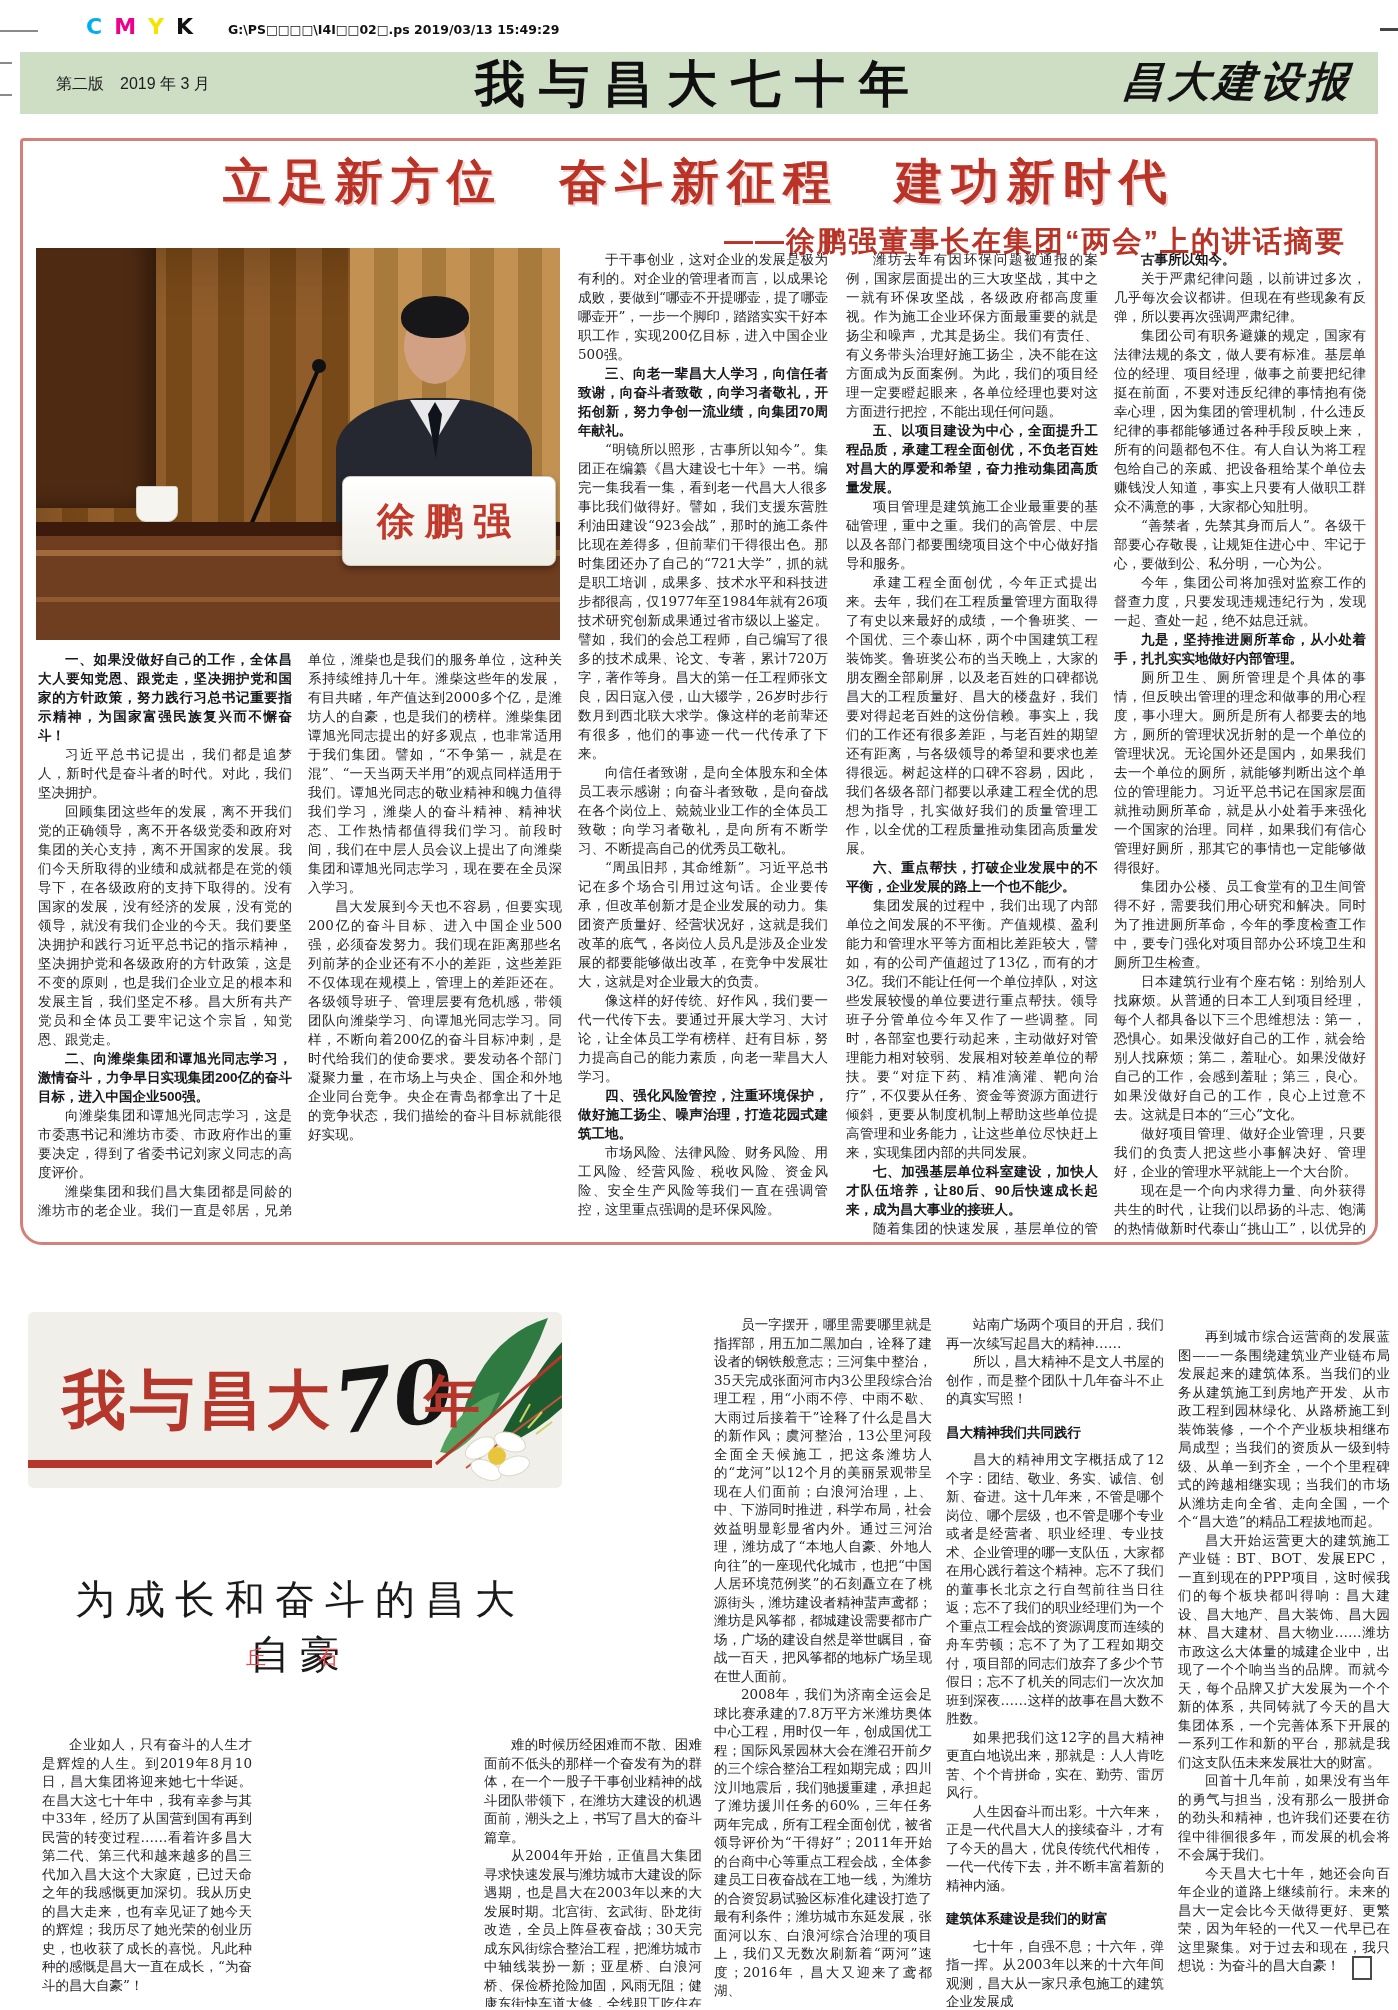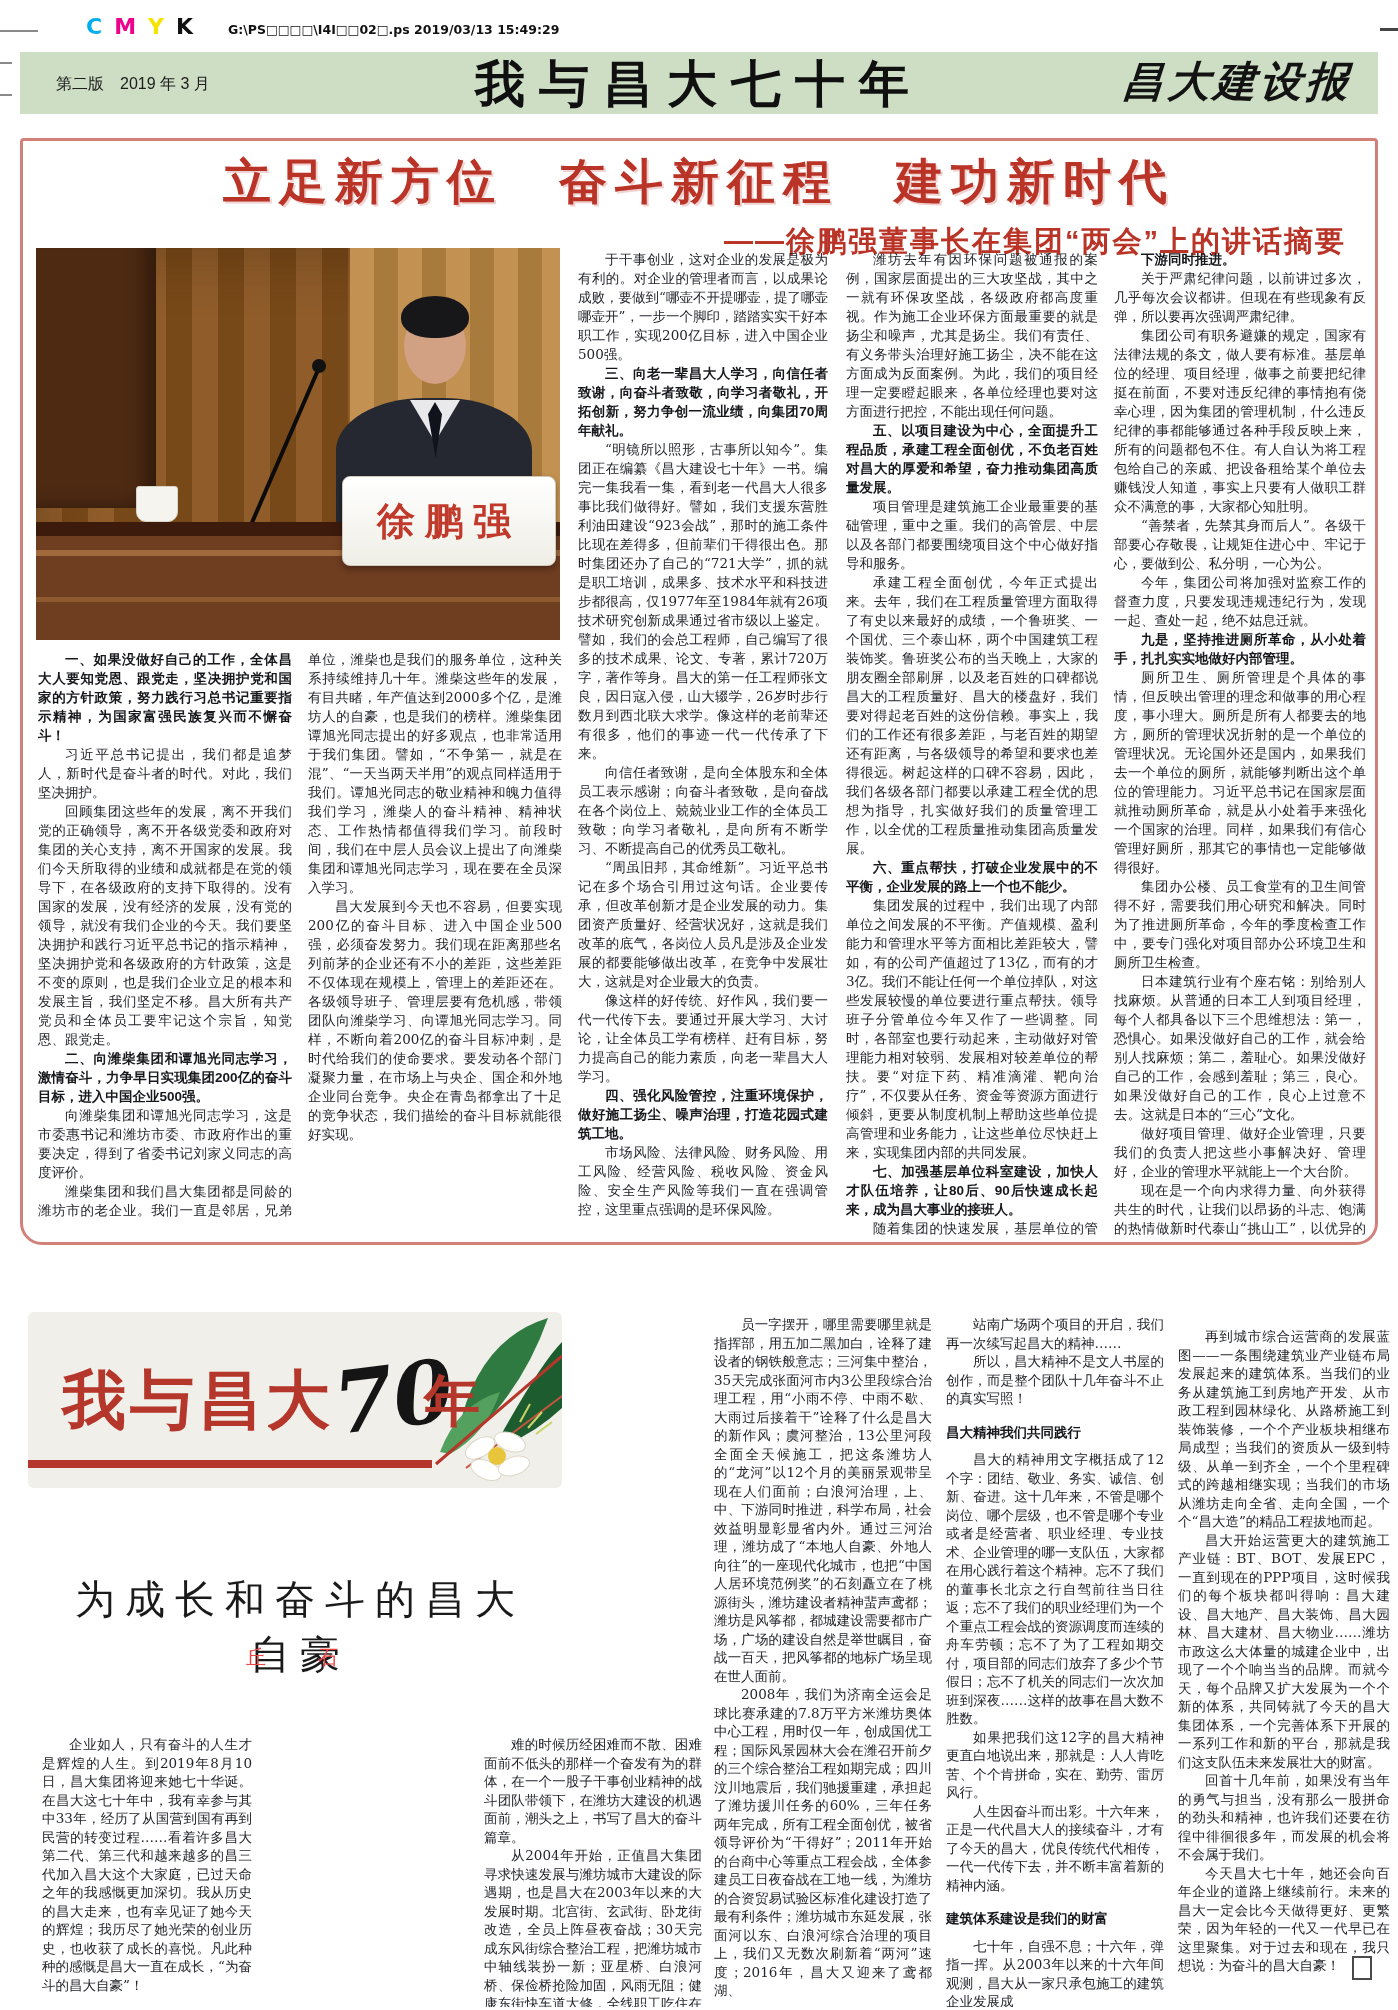--- a/index.html
+++ b/index.html
@@ -156,21 +156,21 @@
       <p class="para">潍坊去年有因环保问题被通报的案例，国家层面提出的三大攻坚战，其中之一就有环保攻坚战，各级政府都高度重视。作为施工企业环保方面最重要的就是扬尘和噪声，尤其是扬尘。我们有责任、有义务带头治理好施工扬尘，决不能在这方面成为反面案例。为此，我们的项目经理一定要瞪起眼来，各单位经理也要对这方面进行把控，不能出现任何问题。</p>
       <p class="para phead">五、以项目建设为中心，全面提升工程品质，承建工程全面创优，不负老百姓对昌大的厚爱和希望，奋力推动集团高质量发展。</p>
       <p class="para">项目管理是建筑施工企业最重要的基础管理，重中之重。我们的高管层、中层以及各部门都要围绕项目这个中心做好指导和服务。</p>
       <p class="para">承建工程全面创优，今年正式提出来。去年，我们在工程质量管理方面取得了有史以来最好的成绩，一个鲁班奖、一个国优、三个泰山杯，两个中国建筑工程装饰奖。鲁班奖公布的当天晚上，大家的朋友圈全部刷屏，以及老百姓的口碑都说昌大的工程质量好、昌大的楼盘好，我们要对得起老百姓的这份信赖。事实上，我们的工作还有很多差距，与老百姓的期望还有距离，与各级领导的希望和要求也差得很远。树起这样的口碑不容易，因此，我们各级各部门都要以承建工程全优的思想为指导，扎实做好我们的质量管理工作，以全优的工程质量推动集团高质量发展。</p>
       <p class="para phead">六、重点帮扶，打破企业发展中的不平衡，企业发展的路上一个也不能少。</p>
       <p class="para">集团发展的过程中，我们出现了内部单位之间发展的不平衡。产值规模、盈利能力和管理水平等方面相比差距较大，譬如，有的公司产值超过了13亿，而有的才3亿。我们不能让任何一个单位掉队，对这些发展较慢的单位要进行重点帮扶。领导班子分管单位今年又作了一些调整。同时，各部室也要行动起来，主动做好对管理能力相对较弱、发展相对较差单位的帮扶。要“对症下药、精准滴灌、靶向治疗”，不仅要从任务、资金等资源方面进行倾斜，更要从制度机制上帮助这些单位提高管理和业务能力，让这些单位尽快赶上来，实现集团内部的共同发展。</p>
       <p class="para phead">七、加强基层单位科室建设，加快人才队伍培养，让80后、90后快速成长起来，成为昌大事业的接班人。</p>
       <p class="para">随着集团的快速发展，基层单位的管理模式必须规范先行。要采取各种方式，引进、培养各类人才，规模发展，人才队伍必须紧紧跟上。</p>
     </div>
   <div id="c4" class="colbox">
-      <p class="para phead">下游同时推进。</p>
+      <p class="para phead">古事所以知今。</p>
       <p class="para">关于严肃纪律问题，以前讲过多次，几乎每次会议都讲。但现在有些现象有反弹，所以要再次强调严肃纪律。</p>
       <p class="para">集团公司有职务避嫌的规定，国家有法律法规的条文，做人要有标准。基层单位的经理、项目经理，做事之前要把纪律挺在前面，不要对违反纪律的事情抱有侥幸心理，因为集团的管理机制，什么违反纪律的事都能够通过各种手段反映上来，所有的问题都包不住。有人自认为将工程包给自己的亲戚、把设备租给某个单位去赚钱没人知道，事实上只要有人做职工群众不满意的事，大家都心知肚明。</p>
       <p class="para">“善禁者，先禁其身而后人”。各级干部要心存敬畏，让规矩住进心中、牢记于心，要做到公、私分明，一心为公。</p>
       <p class="para">今年，集团公司将加强对监察工作的督查力度，只要发现违规违纪行为，发现一起、查处一起，绝不姑息迁就。</p>
       <p class="para phead">九是，坚持推进厕所革命，从小处着手，扎扎实实地做好内部管理。</p>
       <p class="para">厕所卫生、厕所管理是个具体的事情，但反映出管理的理念和做事的用心程度，事小理大。厕所是所有人都要去的地方，厕所的管理状况折射的是一个单位的管理状况。无论国外还是国内，如果我们去一个单位的厕所，就能够判断出这个单位的管理能力。习近平总书记在国家层面就推动厕所革命，就是从小处着手来强化一个国家的治理。同样，如果我们有信心管理好厕所，那其它的事情也一定能够做得很好。</p>
       <p class="para">集团办公楼、员工食堂有的卫生间管得不好，需要我们用心研究和解决。同时为了推进厕所革命，今年的季度检查工作中，要专门强化对项目部办公环境卫生和厕所卫生检查。</p>
       <p class="para">日本建筑行业有个座右铭：别给别人找麻烦。从普通的日本工人到项目经理，每个人都具备以下三个思维想法：第一，恐惧心。如果没做好自己的工作，就会给别人找麻烦；第二，羞耻心。如果没做好自己的工作，会感到羞耻；第三，良心。如果没做好自己的工作，良心上过意不去。这就是日本的“三心”文化。</p>
       <p class="para">做好项目管理、做好企业管理，只要我们的负责人把这些小事解决好、管理好，企业的管理水平就能上一个大台阶。</p>
       <p class="para">现在是一个向内求得力量、向外获得共生的时代，让我们以昂扬的斗志、饱满的热情做新时代泰山“挑山工”，以优异的成绩迎接集团成立70周年！</p>

